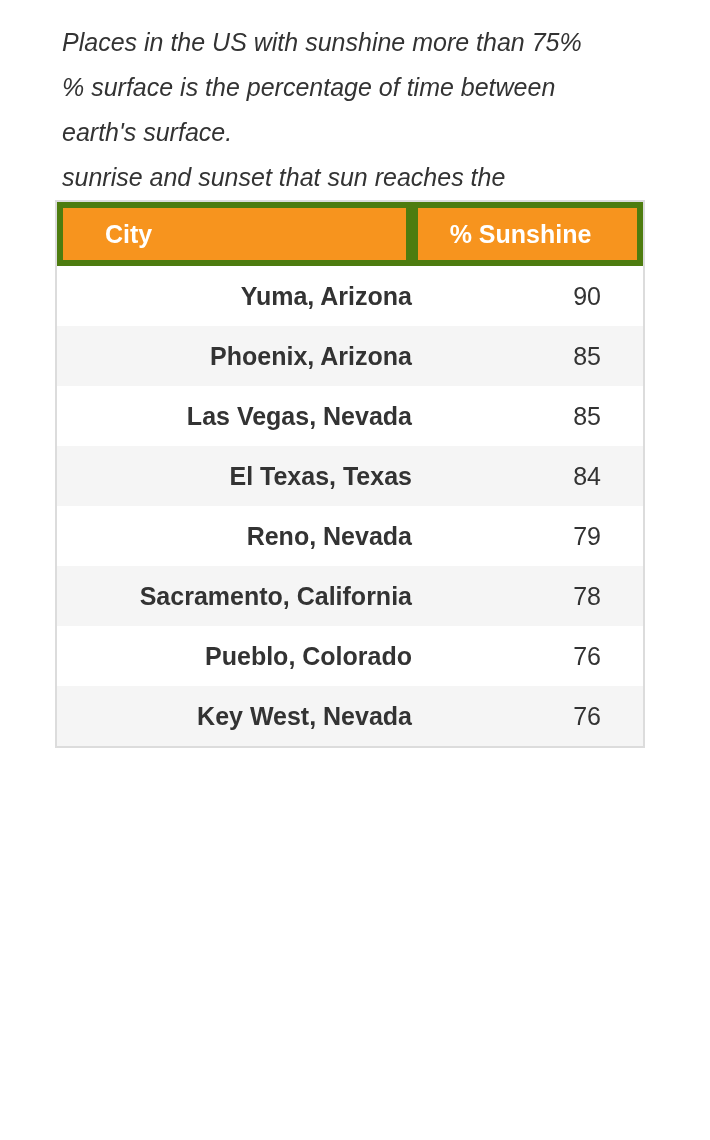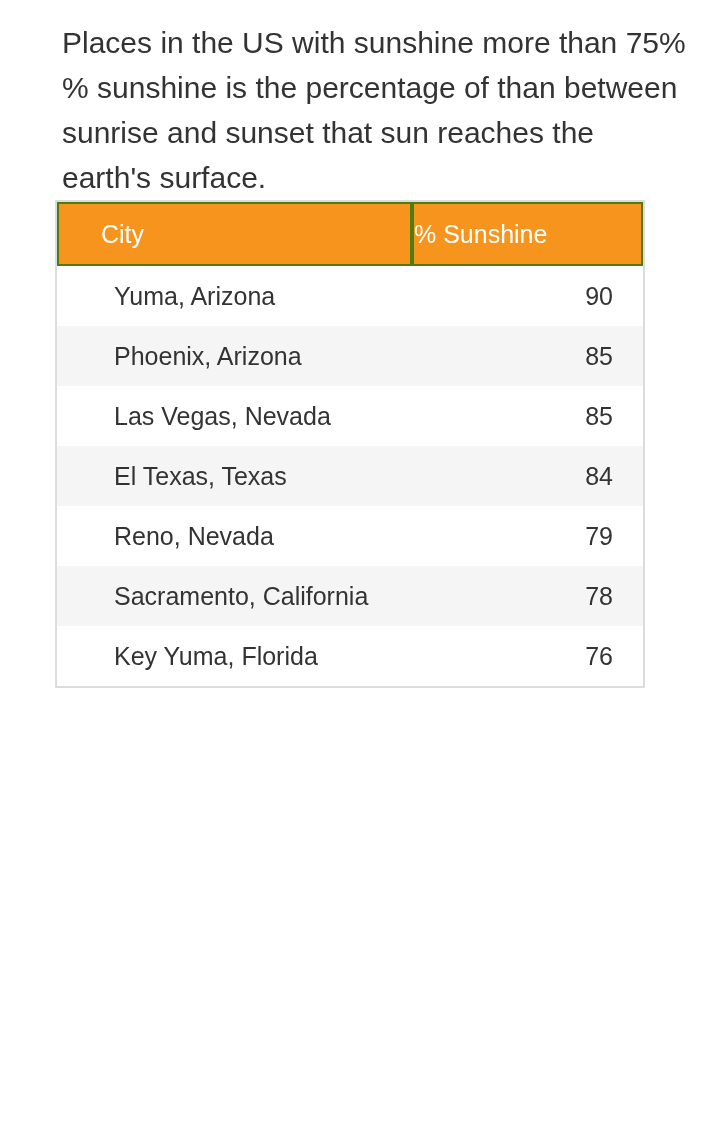--- a/index.html
+++ b/index.html
@@ -14,68 +14,69 @@
   html, body {
     width: 710px;
     height: 1140px;
     background: var(--page-bg);
     font-family: "Liberation Sans", sans-serif;
     color: var(--text);
     overflow: hidden;
   }
   .intro {
     margin: 20px 8px 0 62px;
-    font-size: 30px;
+    font-size: 25px;
     line-height: 45px;
     color: var(--text);
+    font-style: italic;
   }
   .intro-line { white-space: nowrap; }
   table.sunshine {
     margin: 0 0 0 55px;
     width: 590px;
     border: 2px solid var(--border);
     border-collapse: separate;
     border-spacing: 0;
     table-layout: fixed;
     background: #ffffff;
   }
   col.c-city { width: 355px; }
   col.c-val  { width: 231px; }
   th {
     background: var(--orange);
     color: var(--header-text);
     font-size: 25px;
-    font-weight: normal;
+    font-weight: bold;
     height: 64px;
-    border: 2px solid #4d7c0f;
+    border: 6px solid #4d7c0f;
     vertical-align: middle;
   }
   th.col-city { text-align: left;  padding-left: 42px; }
-  th.col-val  { text-align: left; padding-right: 14px; }
+  th.col-val  { text-align: center; padding-right: 14px; }
   td {
     height: 60px;
     font-size: 25px;
     color: var(--text);
     vertical-align: middle;
     background: #ffffff;
   }
-  td.col-city { text-align: left;  padding-left: 57px; }
-  td.col-val  { text-align: right; padding-right: 30px; }
+  td.col-city { text-align: right;  padding-left: 57px; font-weight: bold; }
+  td.col-val  { text-align: right; padding-right: 42px; }
   tbody tr:nth-child(even) td { background: var(--alt-row); }
 </style>
 </head>
 <body>
 
 <div class="page">
 
   <div class="intro">
       <div class="intro-line">Places in the US with sunshine more than 75%</div>
-      <div class="intro-line">% sunshine is the percentage of than between</div>
+      <div class="intro-line">% surface is the percentage of time between</div>
+      <div class="intro-line">earth's surface.</div>
       <div class="intro-line">sunrise and sunset that sun reaches the</div>
-      <div class="intro-line">earth's surface.</div>
     </div>
 
   <table class="sunshine">
     <colgroup>
       <col class="c-city">
       <col class="c-val">
     </colgroup>
     <thead>
       <tr>
         <th class="col-city">City</th>
@@ -110,22 +111,26 @@
     <td class="col-city">Reno, Nevada</td>
     <td class="col-val">79</td>
   </tr>
 
 
   <tr>
     <td class="col-city">Sacramento, California</td>
     <td class="col-val">78</td>
   </tr>
 
+  <tr>
+    <td class="col-city">Pueblo, Colorado</td>
+    <td class="col-val">76</td>
+  </tr>
 
   <tr>
-    <td class="col-city">Key Yuma, Florida</td>
+    <td class="col-city">Key West, Nevada</td>
     <td class="col-val">76</td>
   </tr>
 
 </tbody>
   </table>
 
 </div>
 
 </body></html>

